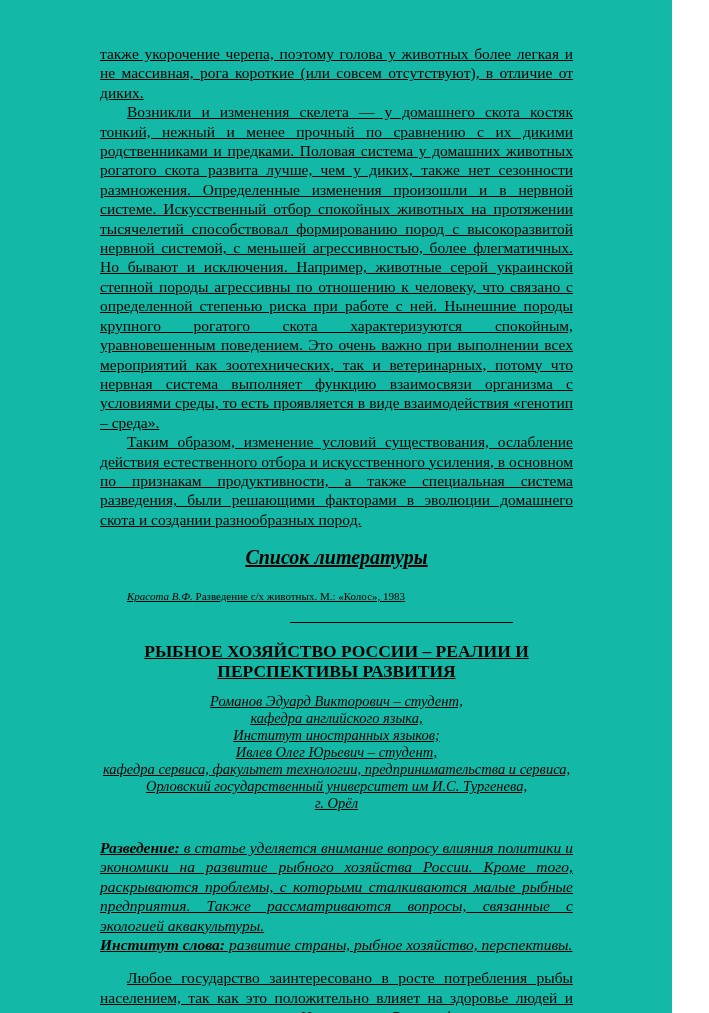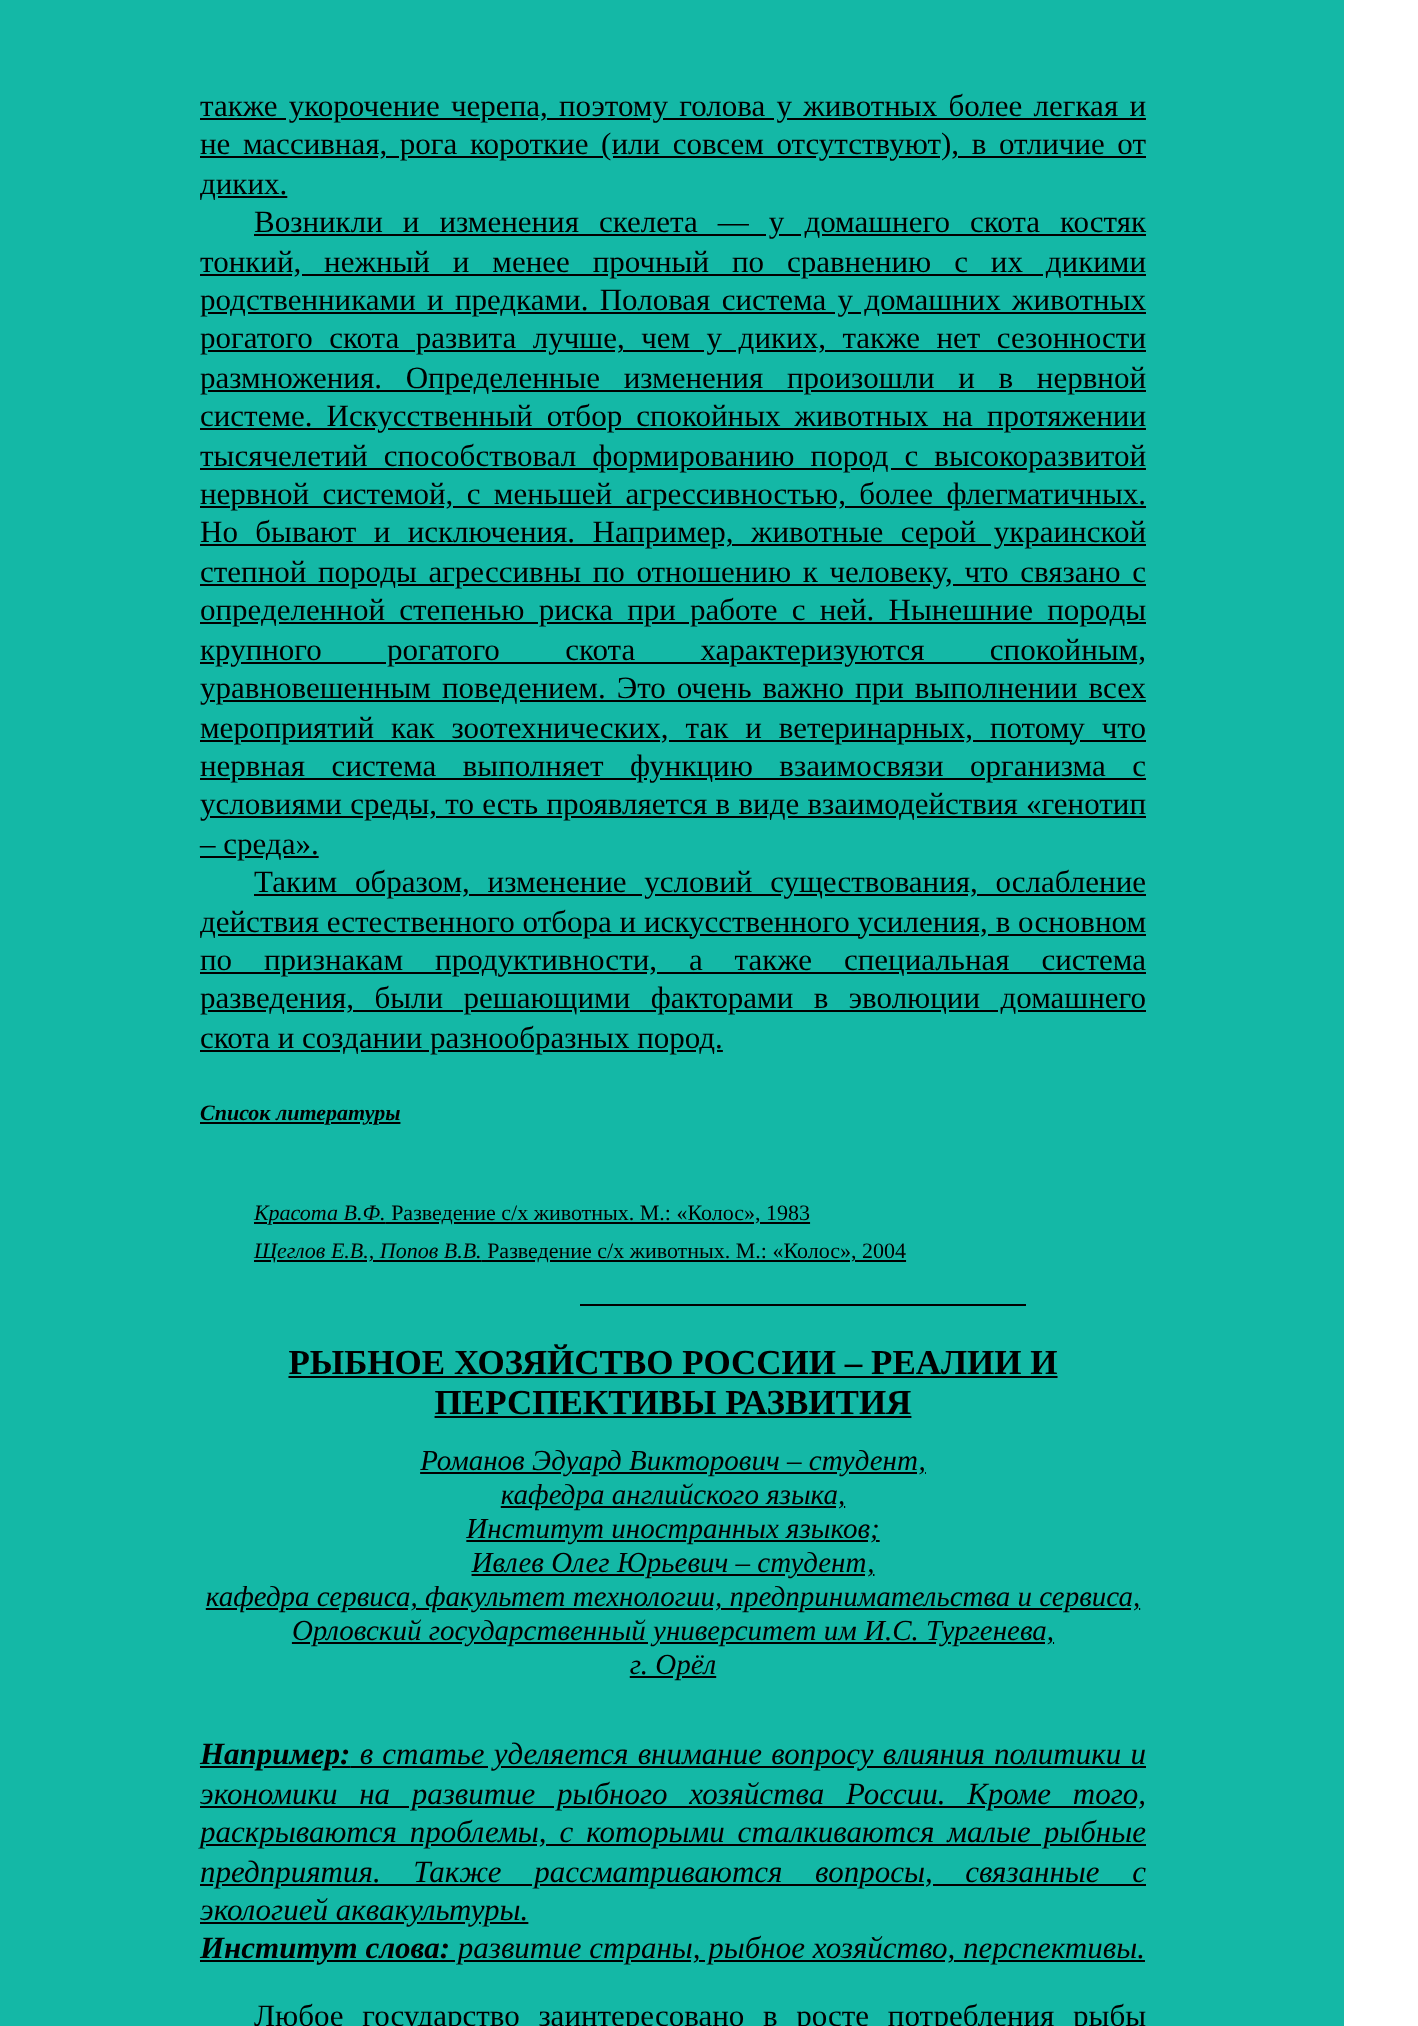--- a/index.html
+++ b/index.html
@@ -24,25 +24,26 @@
   }
   p { margin: 0; }
   .body-text {
     font-size: 15.5px;
     line-height: 19.4px;
     text-align: justify;
     text-align-last: left;
   }
   .indent { text-indent: 27px; }
   .ref-heading {
-    margin: 19px 0 30px 0;
-    font-size: 11px;
+    margin: 19px 0 19px 0;
+    font-size: 20px;
     line-height: 19.4px;
     font-weight: bold;
     font-style: italic;
+    text-align: center;
   }
   .ref-line {
     font-size: 11px;
     line-height: 19.4px;
     padding-left: 27px;
     text-align: left;
   }
   .ref-authors { font-style: italic; }
   .separator {
     border: none;
@@ -84,37 +85,36 @@
   <p class="body-text">также укорочение черепа, поэтому голова у животных более легкая и не массивная, рога короткие (или совсем отсутствуют), в отличие от диких.</p>
 
   <p class="body-text indent">Возникли и изменения скелета — у домашнего скота костяк тонкий, нежный и менее прочный по сравнению с их дикими родственниками и предками. Половая система у домашних животных рогатого скота развита лучше, чем у диких, также нет сезонности размножения. Определенные изменения произошли и в нервной системе. Искусственный отбор спокойных животных на протяжении тысячелетий способствовал формированию пород с высокоразвитой нервной системой, с меньшей агрессивностью, более флегматичных. Но бывают и исключения. Например, животные серой украинской степной породы агрессивны по отношению к человеку, что связано с определенной степенью риска при работе с ней. Нынешние породы крупного рогатого скота характеризуются спокойным, уравновешенным поведением. Это очень важно при выполнении всех мероприятий как зоотехнических, так и ветеринарных, потому что нервная система выполняет функцию взаимосвязи организма с условиями среды, то есть проявляется в виде взаимодействия «генотип – среда».</p>
 
   <p class="body-text indent">Таким образом, изменение условий существования, ослабление действия естественного отбора и искусственного усиления, в основном по признакам продуктивности, а также специальная система разведения, были решающими факторами в эволюции домашнего скота и создании разнообразных пород.</p>
 
   <p class="ref-heading">Список литературы</p>
 
   <p class="ref-line"><span class="ref-authors">Красота В.Ф.</span><span> Разведение с/х животных. М.: «Колос», 1983</span></p>
 
-  <p class="ref-line"><span class="ref-authors">Щеглов Е.В., Попов В.В.</span><span> Разведение с/х животных. М.: «Колос», 2004</span></p>
 
   <hr class="separator">
 
   <h1 class="article-title">РЫБНОЕ ХОЗЯЙСТВО РОССИИ – РЕАЛИИ И ПЕРСПЕКТИВЫ РАЗВИТИЯ</h1>
 
 
   <div class="affiliation">
     <div>Романов Эдуард Викторович – студент,</div>
     <div>кафедра английского языка,</div>
     <div>Институт иностранных языков;</div>
     <div>Ивлев Олег Юрьевич – студент,</div>
     <div>кафедра сервиса, факультет технологии, предпринимательства и сервиса,</div>
     <div>Орловский государственный университет им И.С. Тургенева,</div>
     <div>г. Орёл</div>
   </div>
 
   <div class="abstract-block">
-    <p class="body-text"><span class="bold-italic">Например:</span><span class="italic-text"> в статье уделяется внимание вопросу влияния политики и экономики на развитие рыбного хозяйства России. Кроме того, раскрываются проблемы, с которыми сталкиваются малые рыбные предприятия. Также рассматриваются вопросы, связанные с экологией аквакультуры.</span></p>
+    <p class="body-text"><span class="bold-italic">Разведение:</span><span class="italic-text"> в статье уделяется внимание вопросу влияния политики и экономики на развитие рыбного хозяйства России. Кроме того, раскрываются проблемы, с которыми сталкиваются малые рыбные предприятия. Также рассматриваются вопросы, связанные с экологией аквакультуры.</span></p>
     <p class="body-text"><span class="bold-italic">Институт слова:</span><span class="italic-text"> развитие страны, рыбное хозяйство, перспективы.</span></p>
   </div>
 
   <p class="body-text indent article-body">Любое государство заинтересовано в росте потребления рыбы населением, так как это положительно влияет на здоровье людей и развитие экономики в целом. На сегодня в России формируется новая модель распределения квот на вылов рыбных ресурсов, в 2018 году будет принято окончательное решение о порядке данного процесса. В качестве возможных альтернатив рассматриваются аукционы, взятие на себя определенных обязательств, например, по переработке или инвестициям. Все это выгодно, в первую очередь, для рыбоперерабатывающих предприятий, и это правильно, так как на данный момент большая часть рыбы идет на экспорт, тем самым формируя сырьевую модель развития, от которой нужно уходить.</p>
 
 </div>
 
 </body></html>

